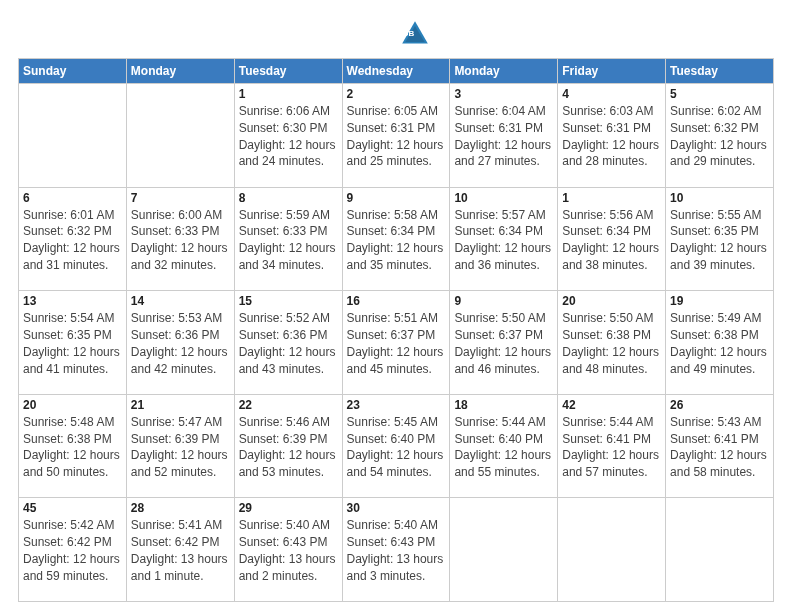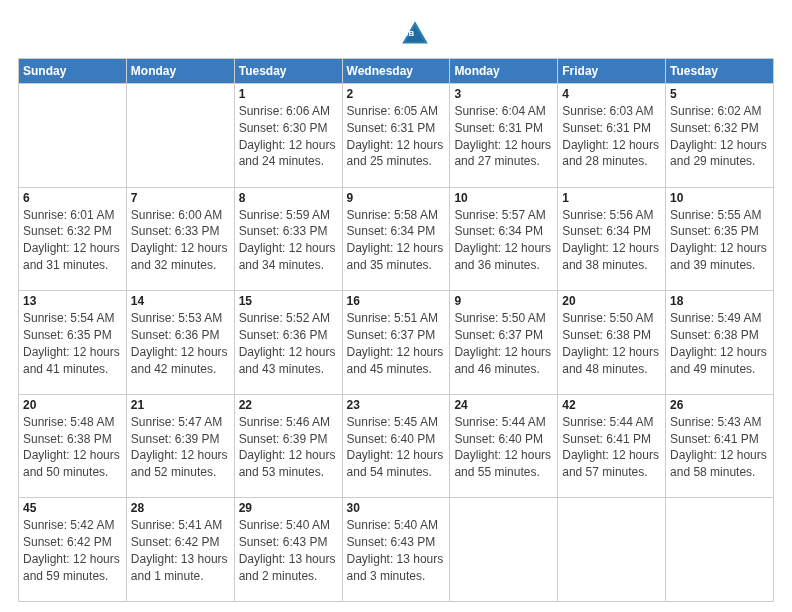--- a/index.html
+++ b/index.html
@@ -198,21 +198,21 @@
           </td>
           <td>
             <span class="day-number">9</span>
             <div class="day-info">Sunrise: 5:50 AM<br>Sunset: 6:37 PM<br>Daylight: 12 hours and 46 minutes.</div>
           </td>
           <td>
             <span class="day-number">20</span>
             <div class="day-info">Sunrise: 5:50 AM<br>Sunset: 6:38 PM<br>Daylight: 12 hours and 48 minutes.</div>
           </td>
           <td>
-            <span class="day-number">18</span>
+            <span class="day-number">19</span>
             <div class="day-info">Sunrise: 5:49 AM<br>Sunset: 6:38 PM<br>Daylight: 12 hours and 49 minutes.</div>
           </td>
         </tr>
         <tr>
           <td>
             <span class="day-number">20</span>
             <div class="day-info">Sunrise: 5:48 AM<br>Sunset: 6:38 PM<br>Daylight: 12 hours and 50 minutes.</div>
           </td>
           <td>
             <span class="day-number">21</span>
@@ -220,21 +220,21 @@
           </td>
           <td>
             <span class="day-number">22</span>
             <div class="day-info">Sunrise: 5:46 AM<br>Sunset: 6:39 PM<br>Daylight: 12 hours and 53 minutes.</div>
           </td>
           <td>
             <span class="day-number">23</span>
             <div class="day-info">Sunrise: 5:45 AM<br>Sunset: 6:40 PM<br>Daylight: 12 hours and 54 minutes.</div>
           </td>
           <td>
-            <span class="day-number">24</span>
+            <span class="day-number">18</span>
             <div class="day-info">Sunrise: 5:44 AM<br>Sunset: 6:40 PM<br>Daylight: 12 hours and 55 minutes.</div>
           </td>
           <td>
             <span class="day-number">42</span>
             <div class="day-info">Sunrise: 5:44 AM<br>Sunset: 6:41 PM<br>Daylight: 12 hours and 57 minutes.</div>
           </td>
           <td>
             <span class="day-number">26</span>
             <div class="day-info">Sunrise: 5:43 AM<br>Sunset: 6:41 PM<br>Daylight: 12 hours and 58 minutes.</div>
           </td>

